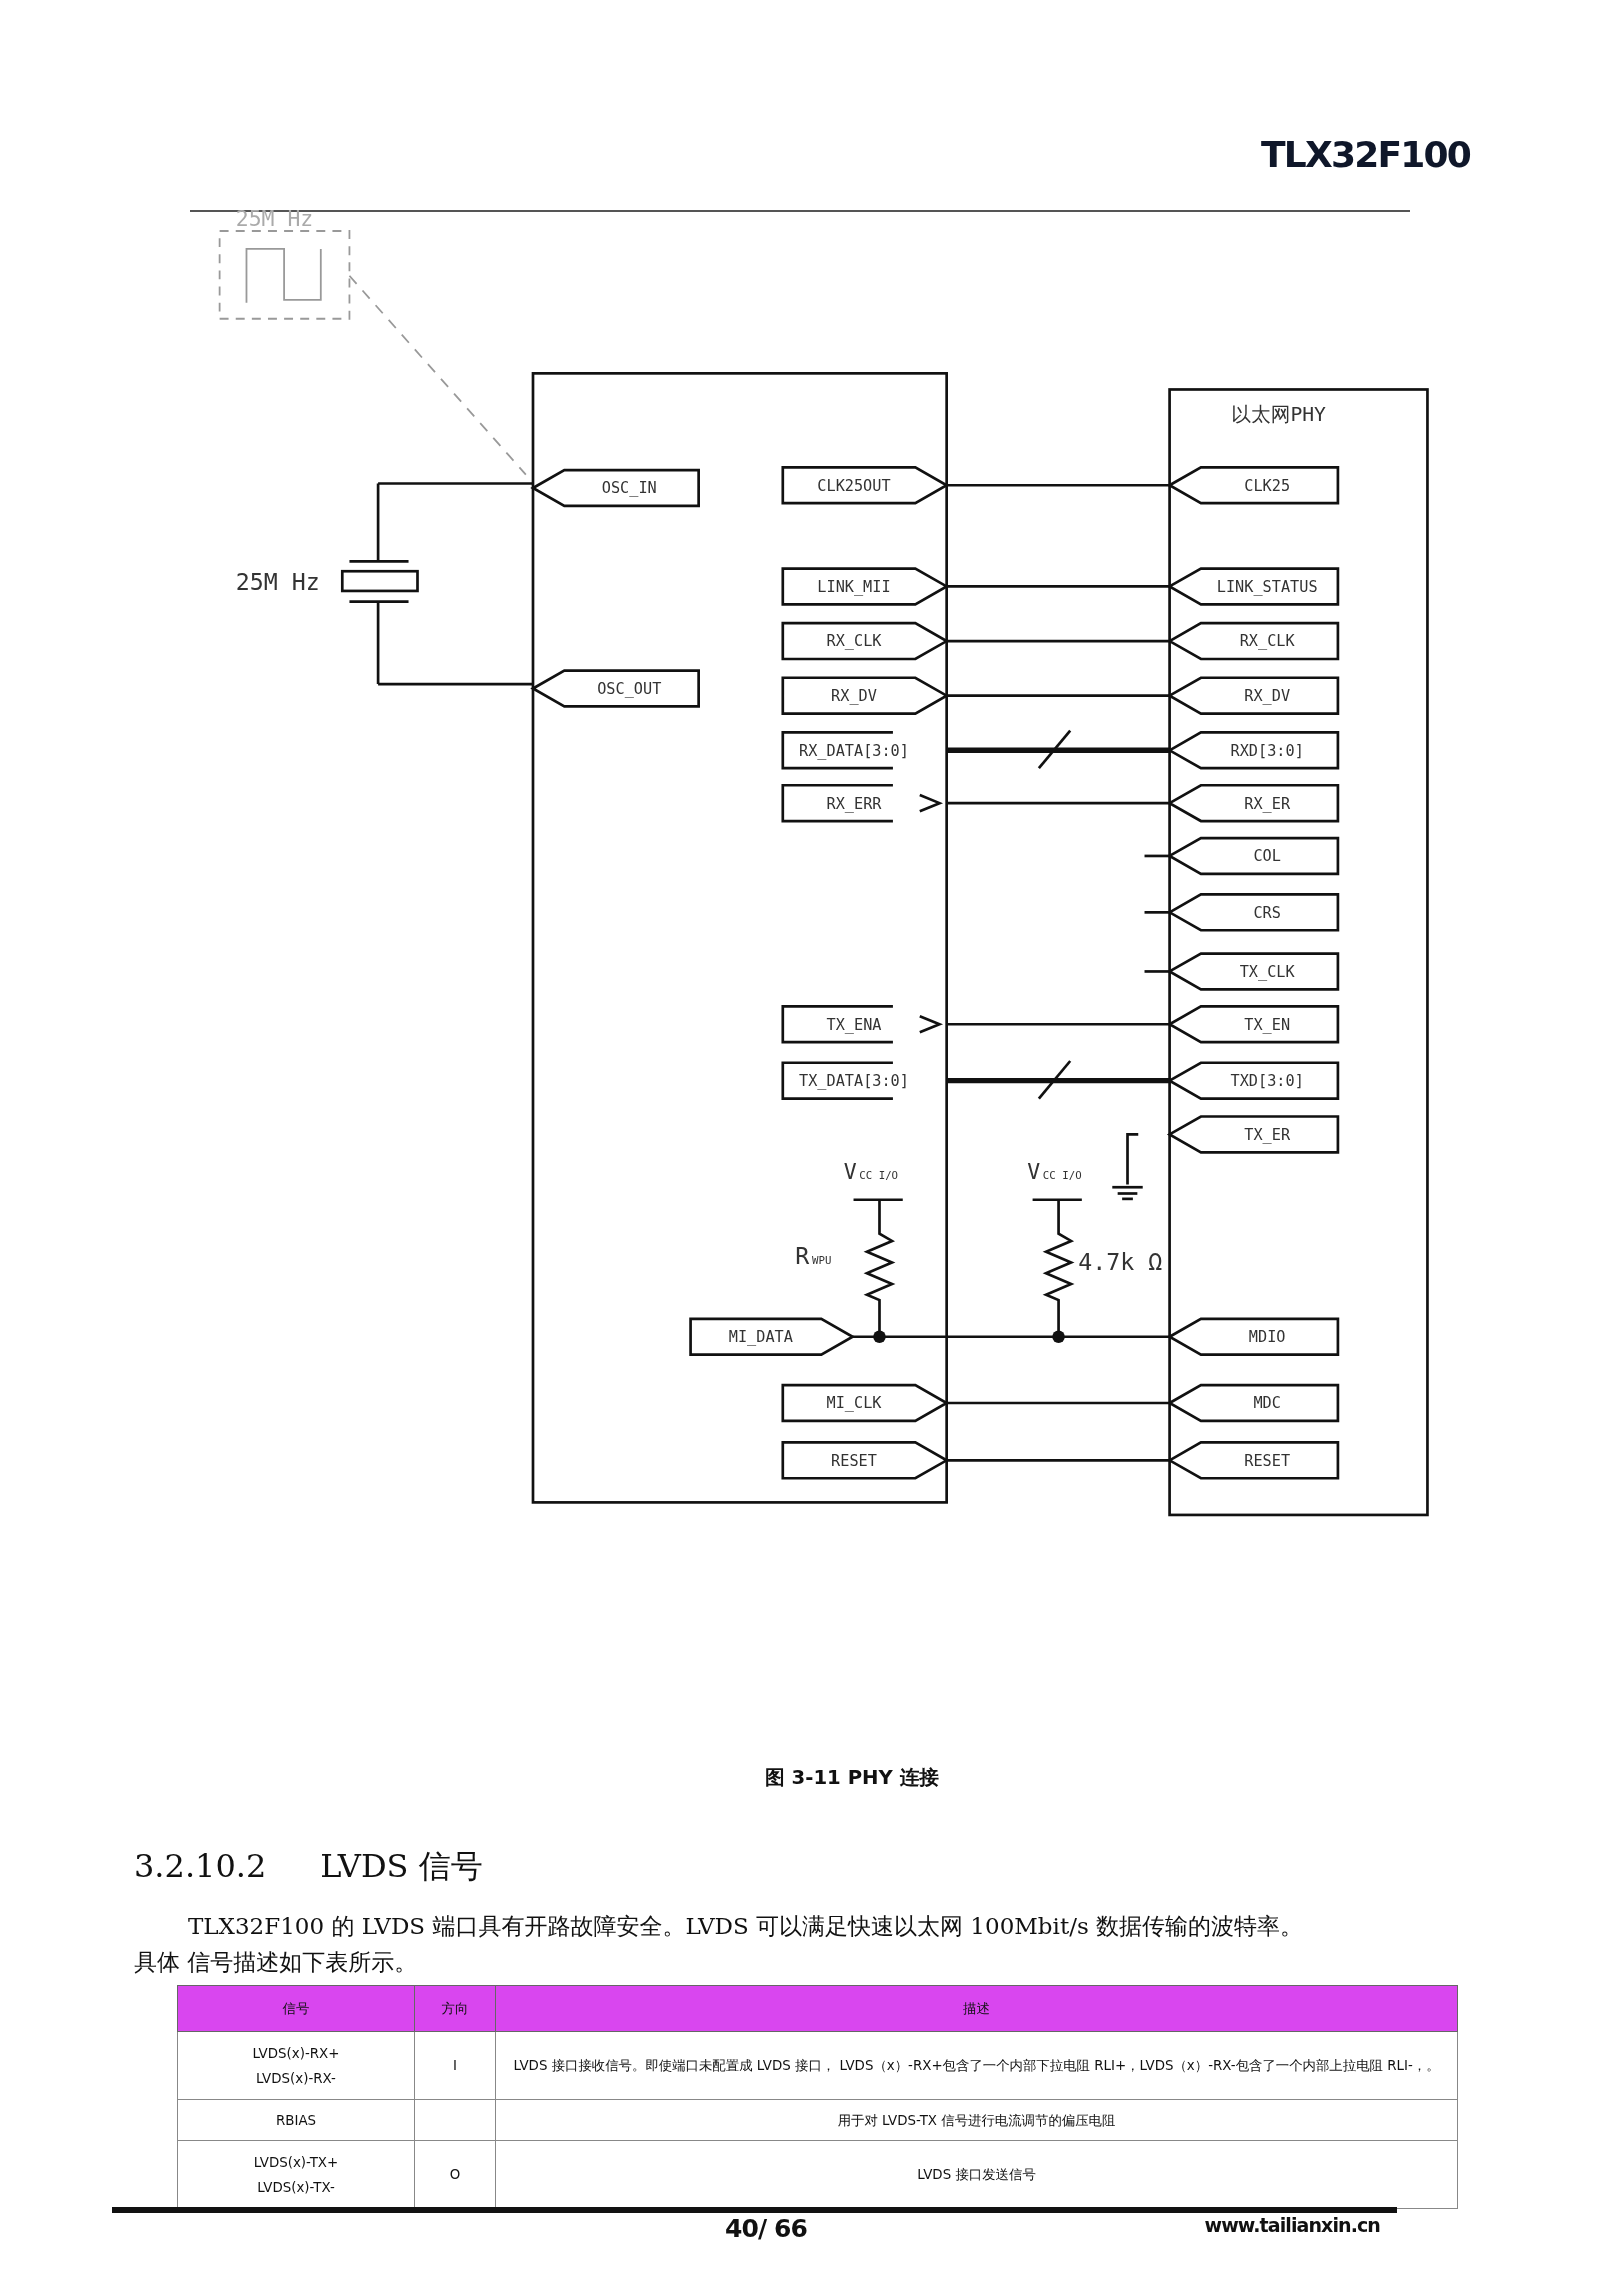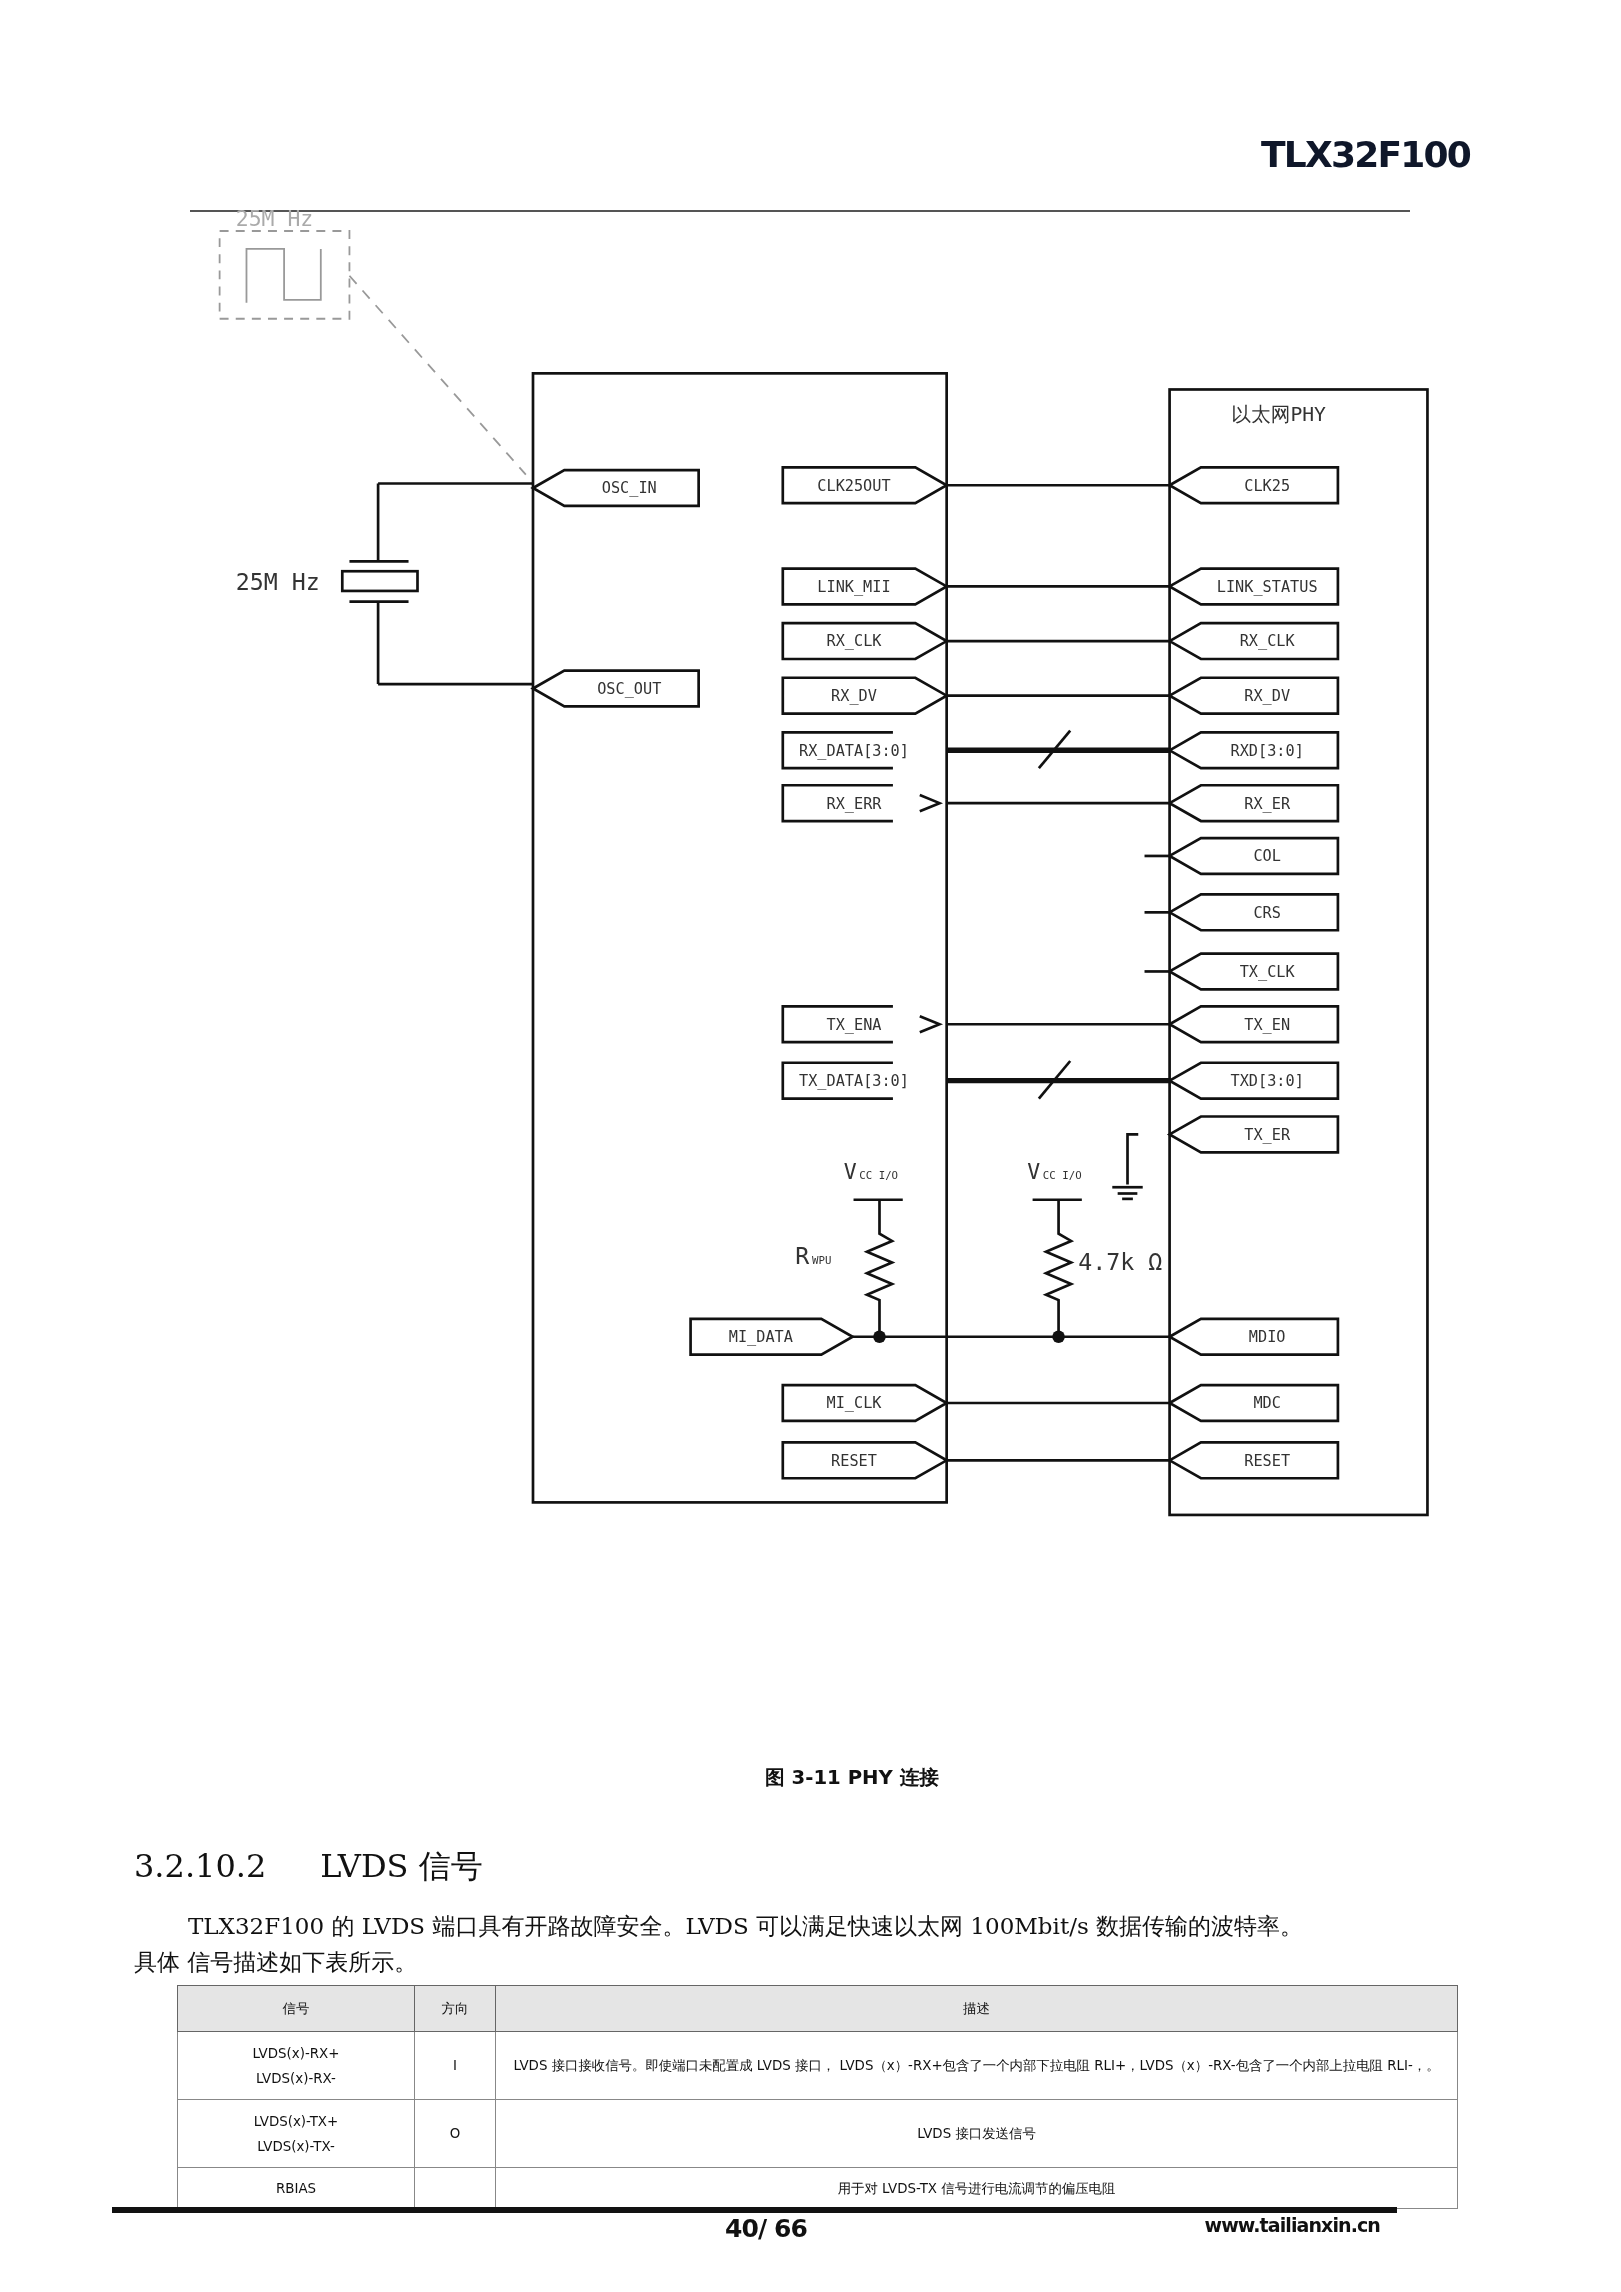--- a/index.html
+++ b/index.html
@@ -7,21 +7,21 @@
   .doc-title { position:absolute; right:152px; top:134px; font-family:"DejaVu Sans", sans-serif; font-weight:bold; font-size:36px; letter-spacing:-1.8px; color:#0f172a; }
   .header-rule { position:absolute; left:190px; top:210px; width:1220px; height:1.8px; background:#555; }
   svg.diagram { position:absolute; left:0; top:0; }
   .lbl { font-family:"DejaVu Sans Mono", monospace; fill:#333; font-size:17px; }
   .caption { position:absolute; left:0; width:1622px; top:1764px; text-align:center; font-family:"DejaVu Sans", sans-serif; font-weight:bold; font-size:19.7px;margin-left:41px; }
   .section-heading { position:absolute; left:134px; top:1845px; font-family:"DejaVu Serif", serif; font-size:32px; }
   .section-heading .num { margin-right:54px; }
   .para { position:absolute; left:134px; top:1908px; width:1397px; font-family:"DejaVu Serif", serif; font-size:23px; line-height:36px; }
   .para .indent { padding-left:54px; }
   table.sig { position:absolute; left:177px; top:1985px; width:1281px; border-collapse:collapse; font-family:"DejaVu Sans", sans-serif; font-size:13.4px; border:1.8px solid #333; }
-  table.sig th { background:#e5e5e5; font-weight:normal; height:43px; border:0.9px solid #666; }
+  table.sig th { background:#d946ef; font-weight:normal; height:43px; border:0.9px solid #666; }
   table.sig td { border:0.9px solid #888; padding:3.6px 10.7px; line-height:25px;text-align:center; }
   table.sig td.c { text-align:center; }
   .footer-rule { position:absolute; left:112px; top:2207px; width:1285px; height:6.3px; background:#111; }
   .page-num { position:absolute; left:725px; top:2214px; font-family:"DejaVu Sans", sans-serif; font-weight:bold; font-size:25px; letter-spacing:-0.9px; }
   .site { position:absolute; right:242px; top:2214px; font-family:"DejaVu Sans", sans-serif; font-weight:bold; font-size:19px; letter-spacing:-0.9px; }
 </style>
 </head>
 <body>
 
 <div class="doc-title">TLX32F100</div>
@@ -172,32 +172,32 @@
     </thead>
   <tbody>
     <tr style="height:68px">
       <td class="c">
           <div>LVDS(x)-RX+</div>
           <div>LVDS(x)-RX-</div>
         </td>
       <td class="c">I</td>
       <td style="line-height:19.7px">LVDS 接口接收信号。即使端口未配置成 LVDS 接口， LVDS（x）-RX+包含了一个内部下拉电阻 RLI+，LVDS（x）-RX-包含了一个内部上拉电阻 RLI-，。</td>
     </tr>
+    <tr style="height:41px">
+      <td class="c">RBIAS</td>
+      <td class="c"></td>
+      <td>用于对 LVDS-TX 信号进行电流调节的偏压电阻</td>
+    </tr>
     <tr style="height:68px">
       <td class="c">
           <div>LVDS(x)-TX+</div>
           <div>LVDS(x)-TX-</div>
         </td>
       <td class="c">O</td>
       <td>LVDS 接口发送信号</td>
     </tr>
-    <tr style="height:41px">
-      <td class="c">RBIAS</td>
-      <td class="c"></td>
-      <td>用于对 LVDS-TX 信号进行电流调节的偏压电阻</td>
-    </tr>
   </tbody>
 </table>
 
 <div class="footer-rule"></div>
 <div class="page-num">40/ 66</div>
 <div class="site">www.tailianxin.cn</div>
 
 
 </body></html>

